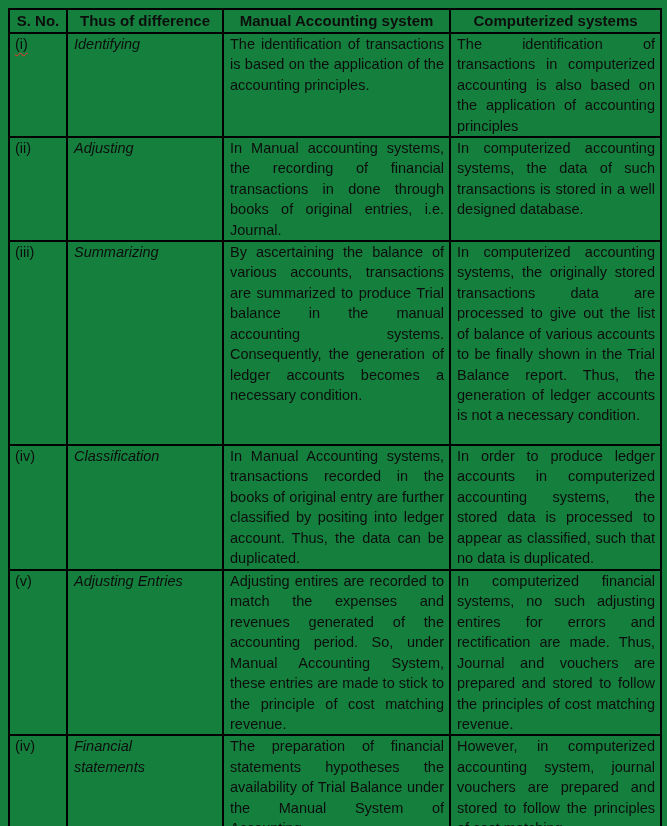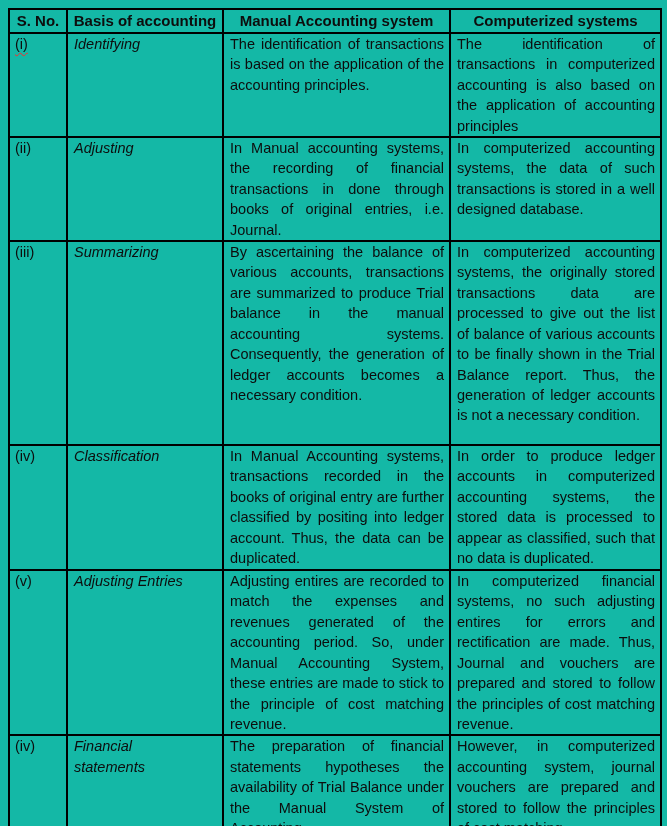--- a/index.html
+++ b/index.html
@@ -3,21 +3,21 @@
 <meta charset="utf-8">
 <style>
   * { margin: 0; padding: 0; box-sizing: border-box; }
   html, body { width: 667px; height: 826px; background: #ffffff; }
   body { overflow: hidden; font-family: "Liberation Sans", sans-serif; color: #0d0d0d; }
 
   .page {
     position: relative;
     width: 667px;
     height: 826px;
-    background: #14b8a6;
+    background: #15803d;
     overflow: hidden;
   }
 
   table.cmp {
     position: absolute;
     left: 8px;
     top: 8px;
     width: 652px;
     table-layout: fixed;
     border-collapse: collapse;
@@ -75,21 +75,21 @@
   <table class="cmp">
     <colgroup>
       <col class="c-sno">
         <col class="c-basis">
         <col class="c-man">
         <col class="c-comp">
     </colgroup>
     <thead>
       <tr>
         <th>S. No.</th>
-        <th>Basis of accounting</th>
+        <th>Thus of difference</th>
         <th>Manual Accounting system</th>
         <th>Computerized systems</th>
       </tr>
     </thead>
     <tbody>
       <tr class="r1">
         <td class="sno"><span class="squiggle">(i)</span></td>
         <td class="basis">Identifying</td>
         <td class="just">The identification of transactions is based on the application of the accounting principles.</td>
         <td class="just">The identification of transactions in computerized accounting is also based on the application of accounting principles</td>

